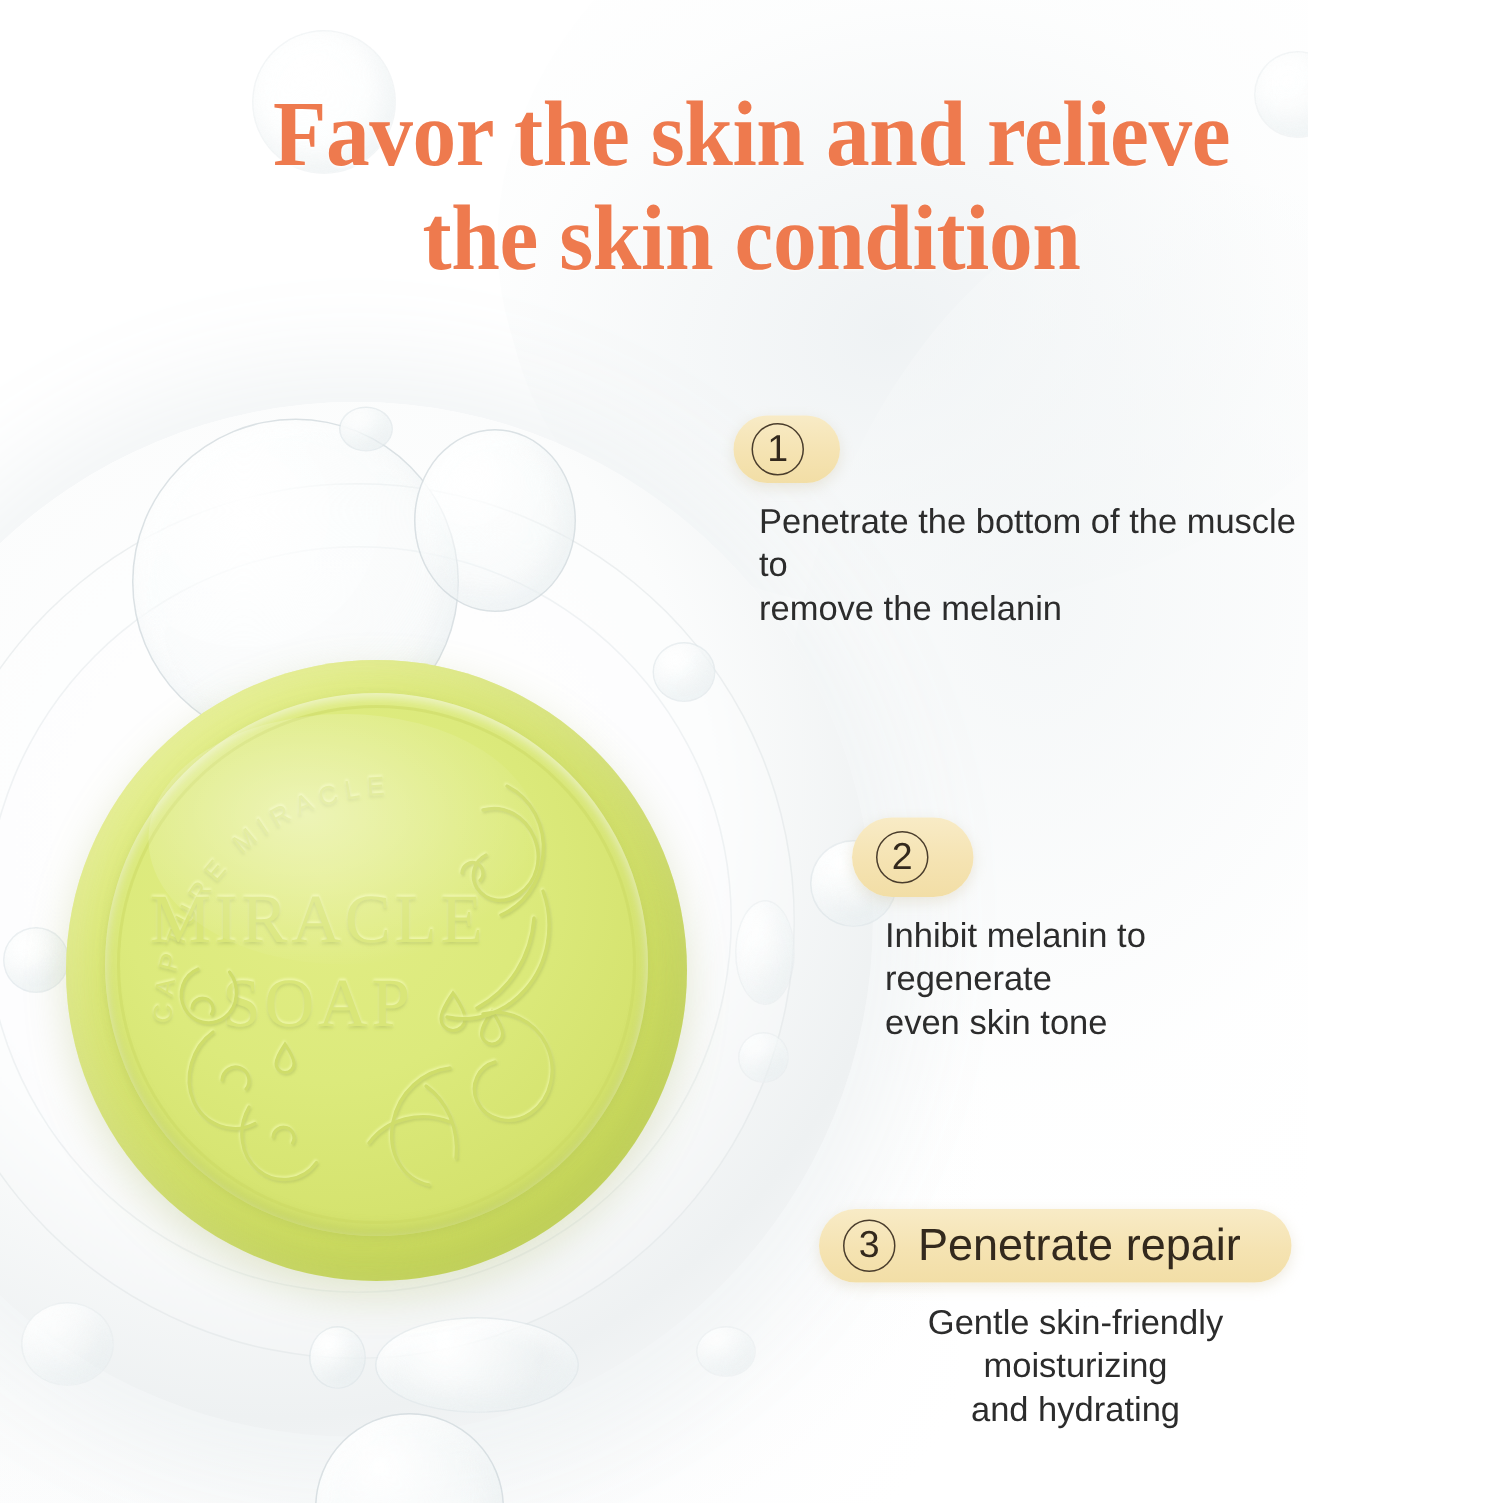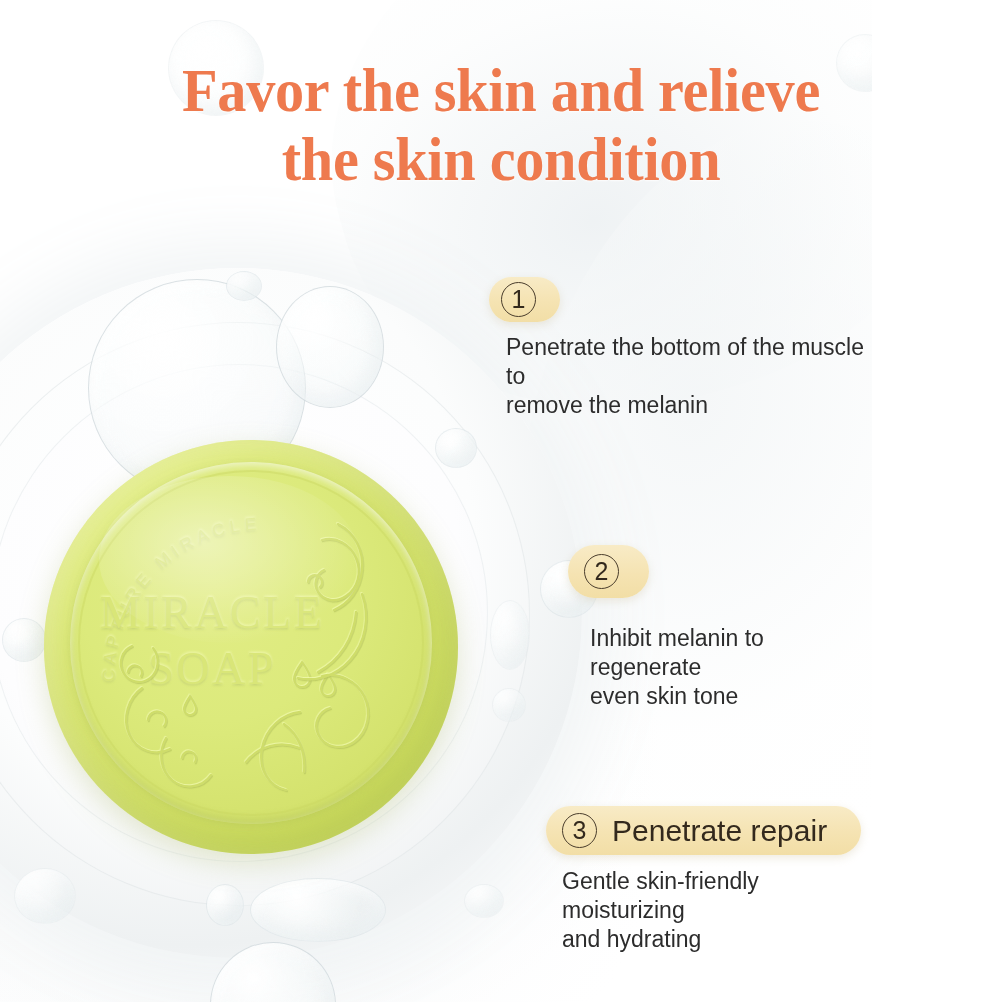--- a/index.html
+++ b/index.html
@@ -176,26 +176,26 @@
     white-space:pre-line;
     font-family:"Liberation Sans", sans-serif;
   }
 
   #callout-1 { left:489px; top:277px; }
   #callout-1 .pill { padding:5px 24px 5px 12px; }
   #callout-1 .callout-body { margin-left:17px; margin-top:11px; }
 
   #callout-2 { left:568px; top:545px; }
   #callout-2 .pill { padding:9px 30px 9px 16px; align-items:center; }
-  #callout-2 .callout-body { margin-left:22px; margin-top:26px; }
+  #callout-2 .callout-body { margin-left:22px; margin-top:11px; }
 
   #callout-3 { left:546px; top:806px; }
   #callout-3 .pill { padding:7px 34px 7px 16px; }
   #callout-3 .pill-title { margin-left:9px; }
-  #callout-3 .callout-body { margin-left:16px; margin-top:12px; }
+  #callout-3 .callout-body { margin-left:16px; margin-top:12px;text-align:center; }
 </style>
 </head>
 <body>
 
 <div id="poster">
 
   <div class="bg-layer">
 
     <div class="swirl sheen-a"></div>
     <div class="swirl sheen-b"></div>

